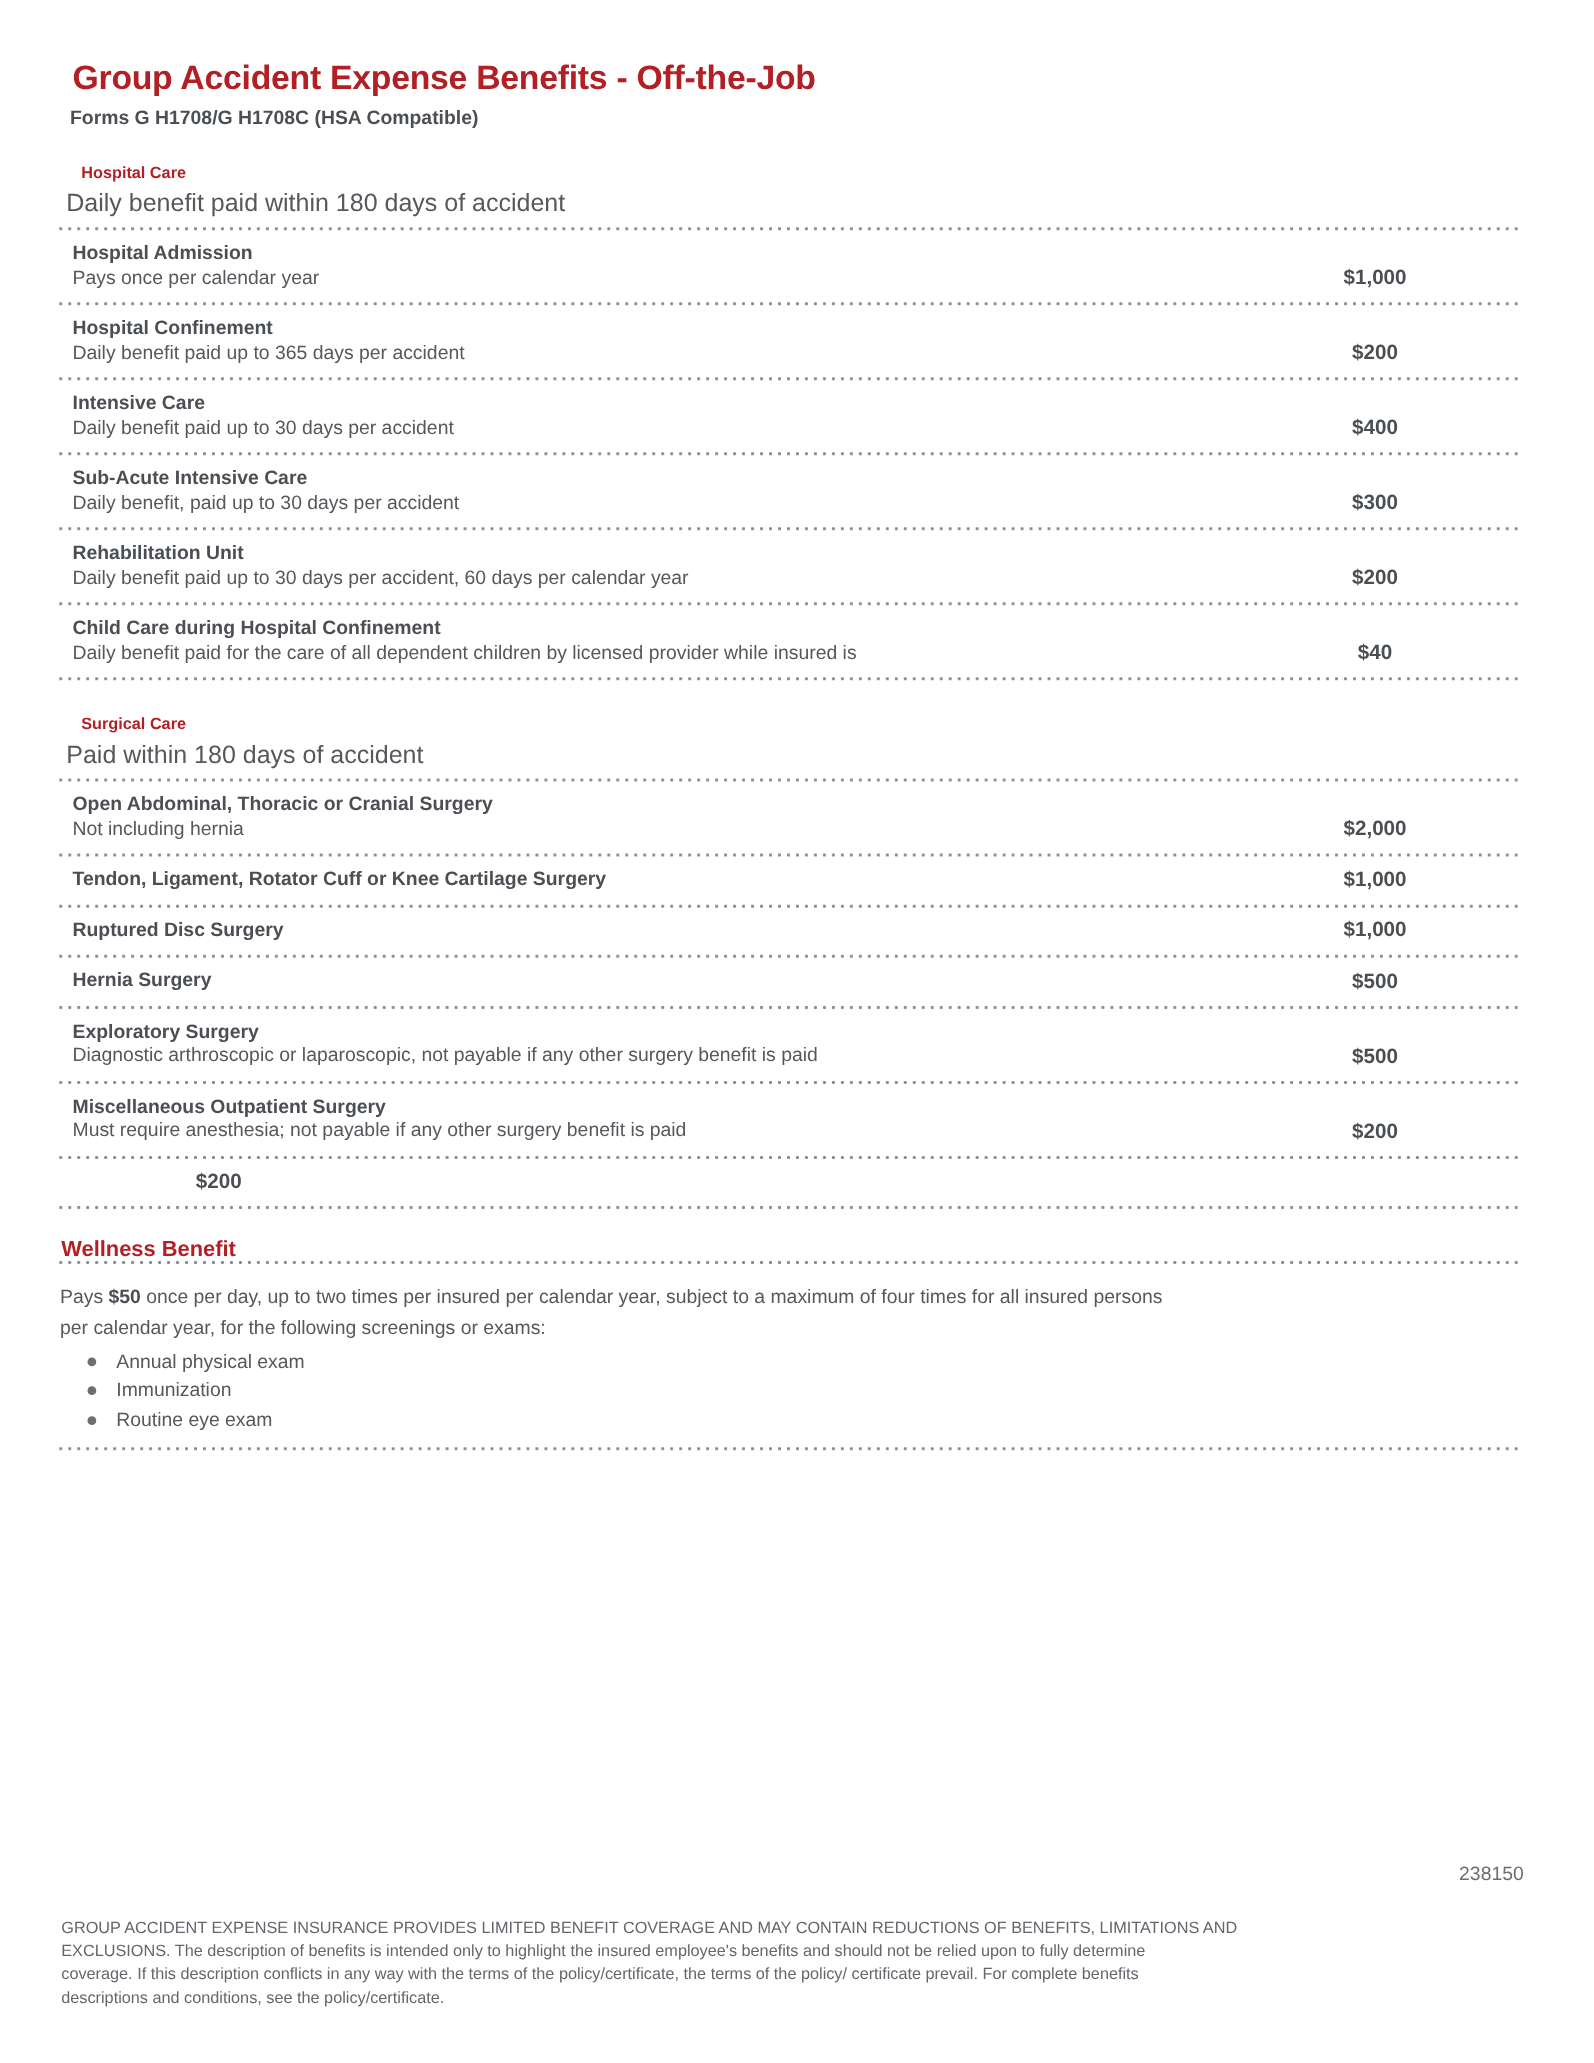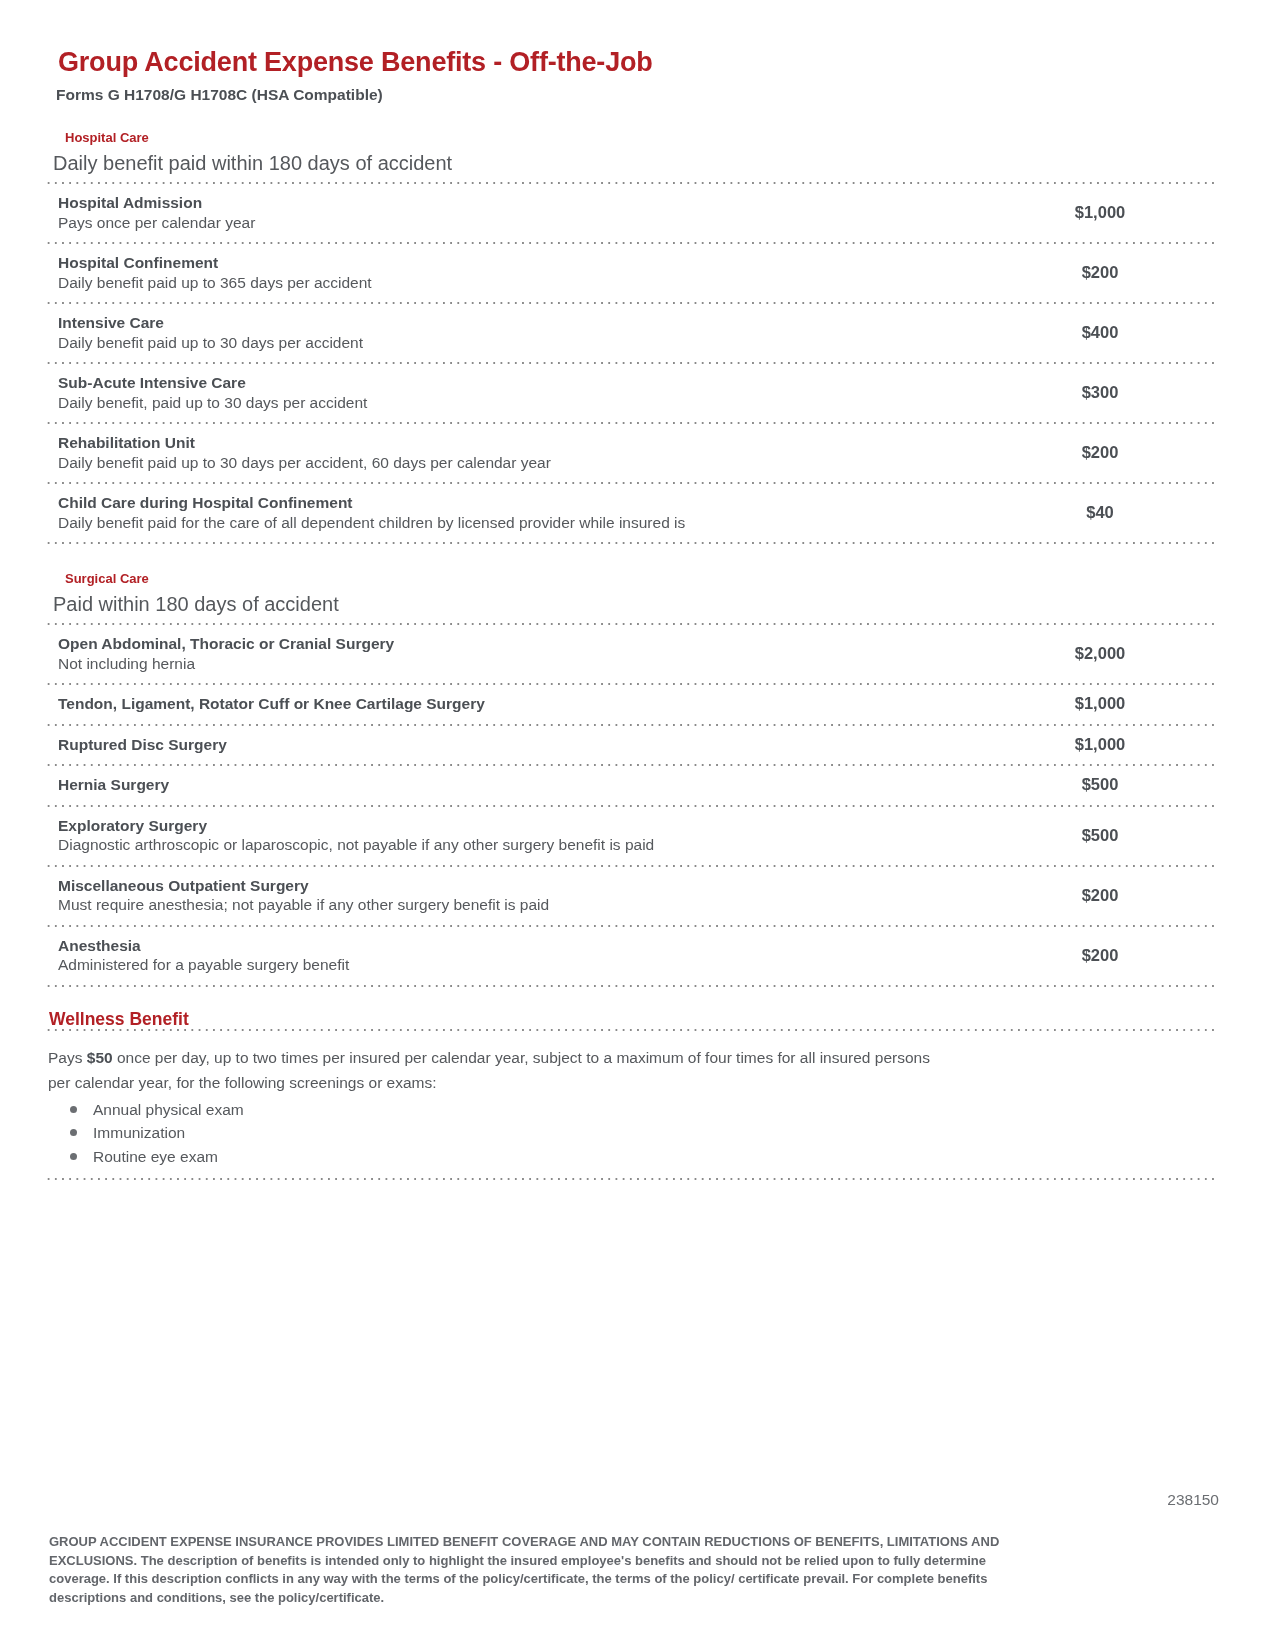--- a/index.html
+++ b/index.html
@@ -27,21 +27,21 @@
   .section-subheading {
     font-size:20px; color:var(--body-gray); margin:0 0 8px 8px; line-height:19px;
   }
 
   .dotline {
     height:4px;
     background-image: radial-gradient(circle, var(--dot) 1.05px, rgba(0,0,0,0) 1.4px);
     background-size: 7.2px 4px; background-position: 0 55%; background-repeat: repeat-x;
   }
 
-  .row { display:flex; align-items:center; padding:8px 0 9px 13px; }
+  .row { display:flex; align-items:flex-end; padding:8px 0 9px 13px; }
   .row-main { flex:1 1 auto; padding-right:24px; }
   .row-title { font-size:15.5px; font-weight:700; color:var(--title-gray); line-height:19.5px; }
   .row-desc  { font-size:15.5px; color:var(--body-gray); line-height:19.5px; }
   .row-value {
     flex:0 0 234px; width:234px; text-align:center;
     font-size:16.5px; font-weight:600; color:var(--title-gray);
   }
 
   .wellness-heading {
     font-size:17.5px; font-weight:700; color:var(--accent);
@@ -58,21 +58,21 @@
     content:""; position:absolute; left:25px; top:8px;
     width:7px; height:7px; border-radius:50%; background:#6b6e72;
   }
   .wellness-endline { margin-top:9px; }
 
   .footer { position:absolute; top:1490px; left:45px; right:56px; }
   .footer-code {
     text-align:right; font-size:15.5px; color:#6b6e72; line-height:19px; margin-bottom:24px;
   }
   .footer-disclaimer { padding-left:4px; font-size:13px; line-height:18.5px; color:var(--foot-gray); }
-  .footer-disclaimer .line { display:block;font-weight:bold; }
+  .footer-disclaimer .line { display:block; }
 </style>
 </head>
 <body>
 
 <div class="content">
 
   <h1 class="doc-title">Group Accident Expense Benefits - Off-the-Job</h1>
   <div class="doc-subtitle">Forms G H1708/G H1708C (HSA Compatible)</div>
 
   <div id="sections-root">
@@ -172,24 +172,20 @@
         <div class="dotline"></div>
         <div class="row">
           <div class="row-main">
             <div class="row-title">Miscellaneous Outpatient Surgery</div>
             <div class="row-desc">Must require anesthesia; not payable if any other surgery benefit is paid</div>
           </div>
           <div class="row-value">$200</div>
         </div>
         <div class="dotline"></div>
         <div class="row">
-          <div class="row-main">
-            <div class="row-title">Anesthesia</div>
-            <div class="row-desc">Administered for a payable surgery benefit</div>
-          </div>
           <div class="row-value">$200</div>
         </div>
         <div class="dotline"></div>
       </section>
     </div>
 
   <div>
     <h2 class="wellness-heading">Wellness Benefit</h2>
     <div class="dotline wellness-headline"></div>
     <div class="wellness-intro">

